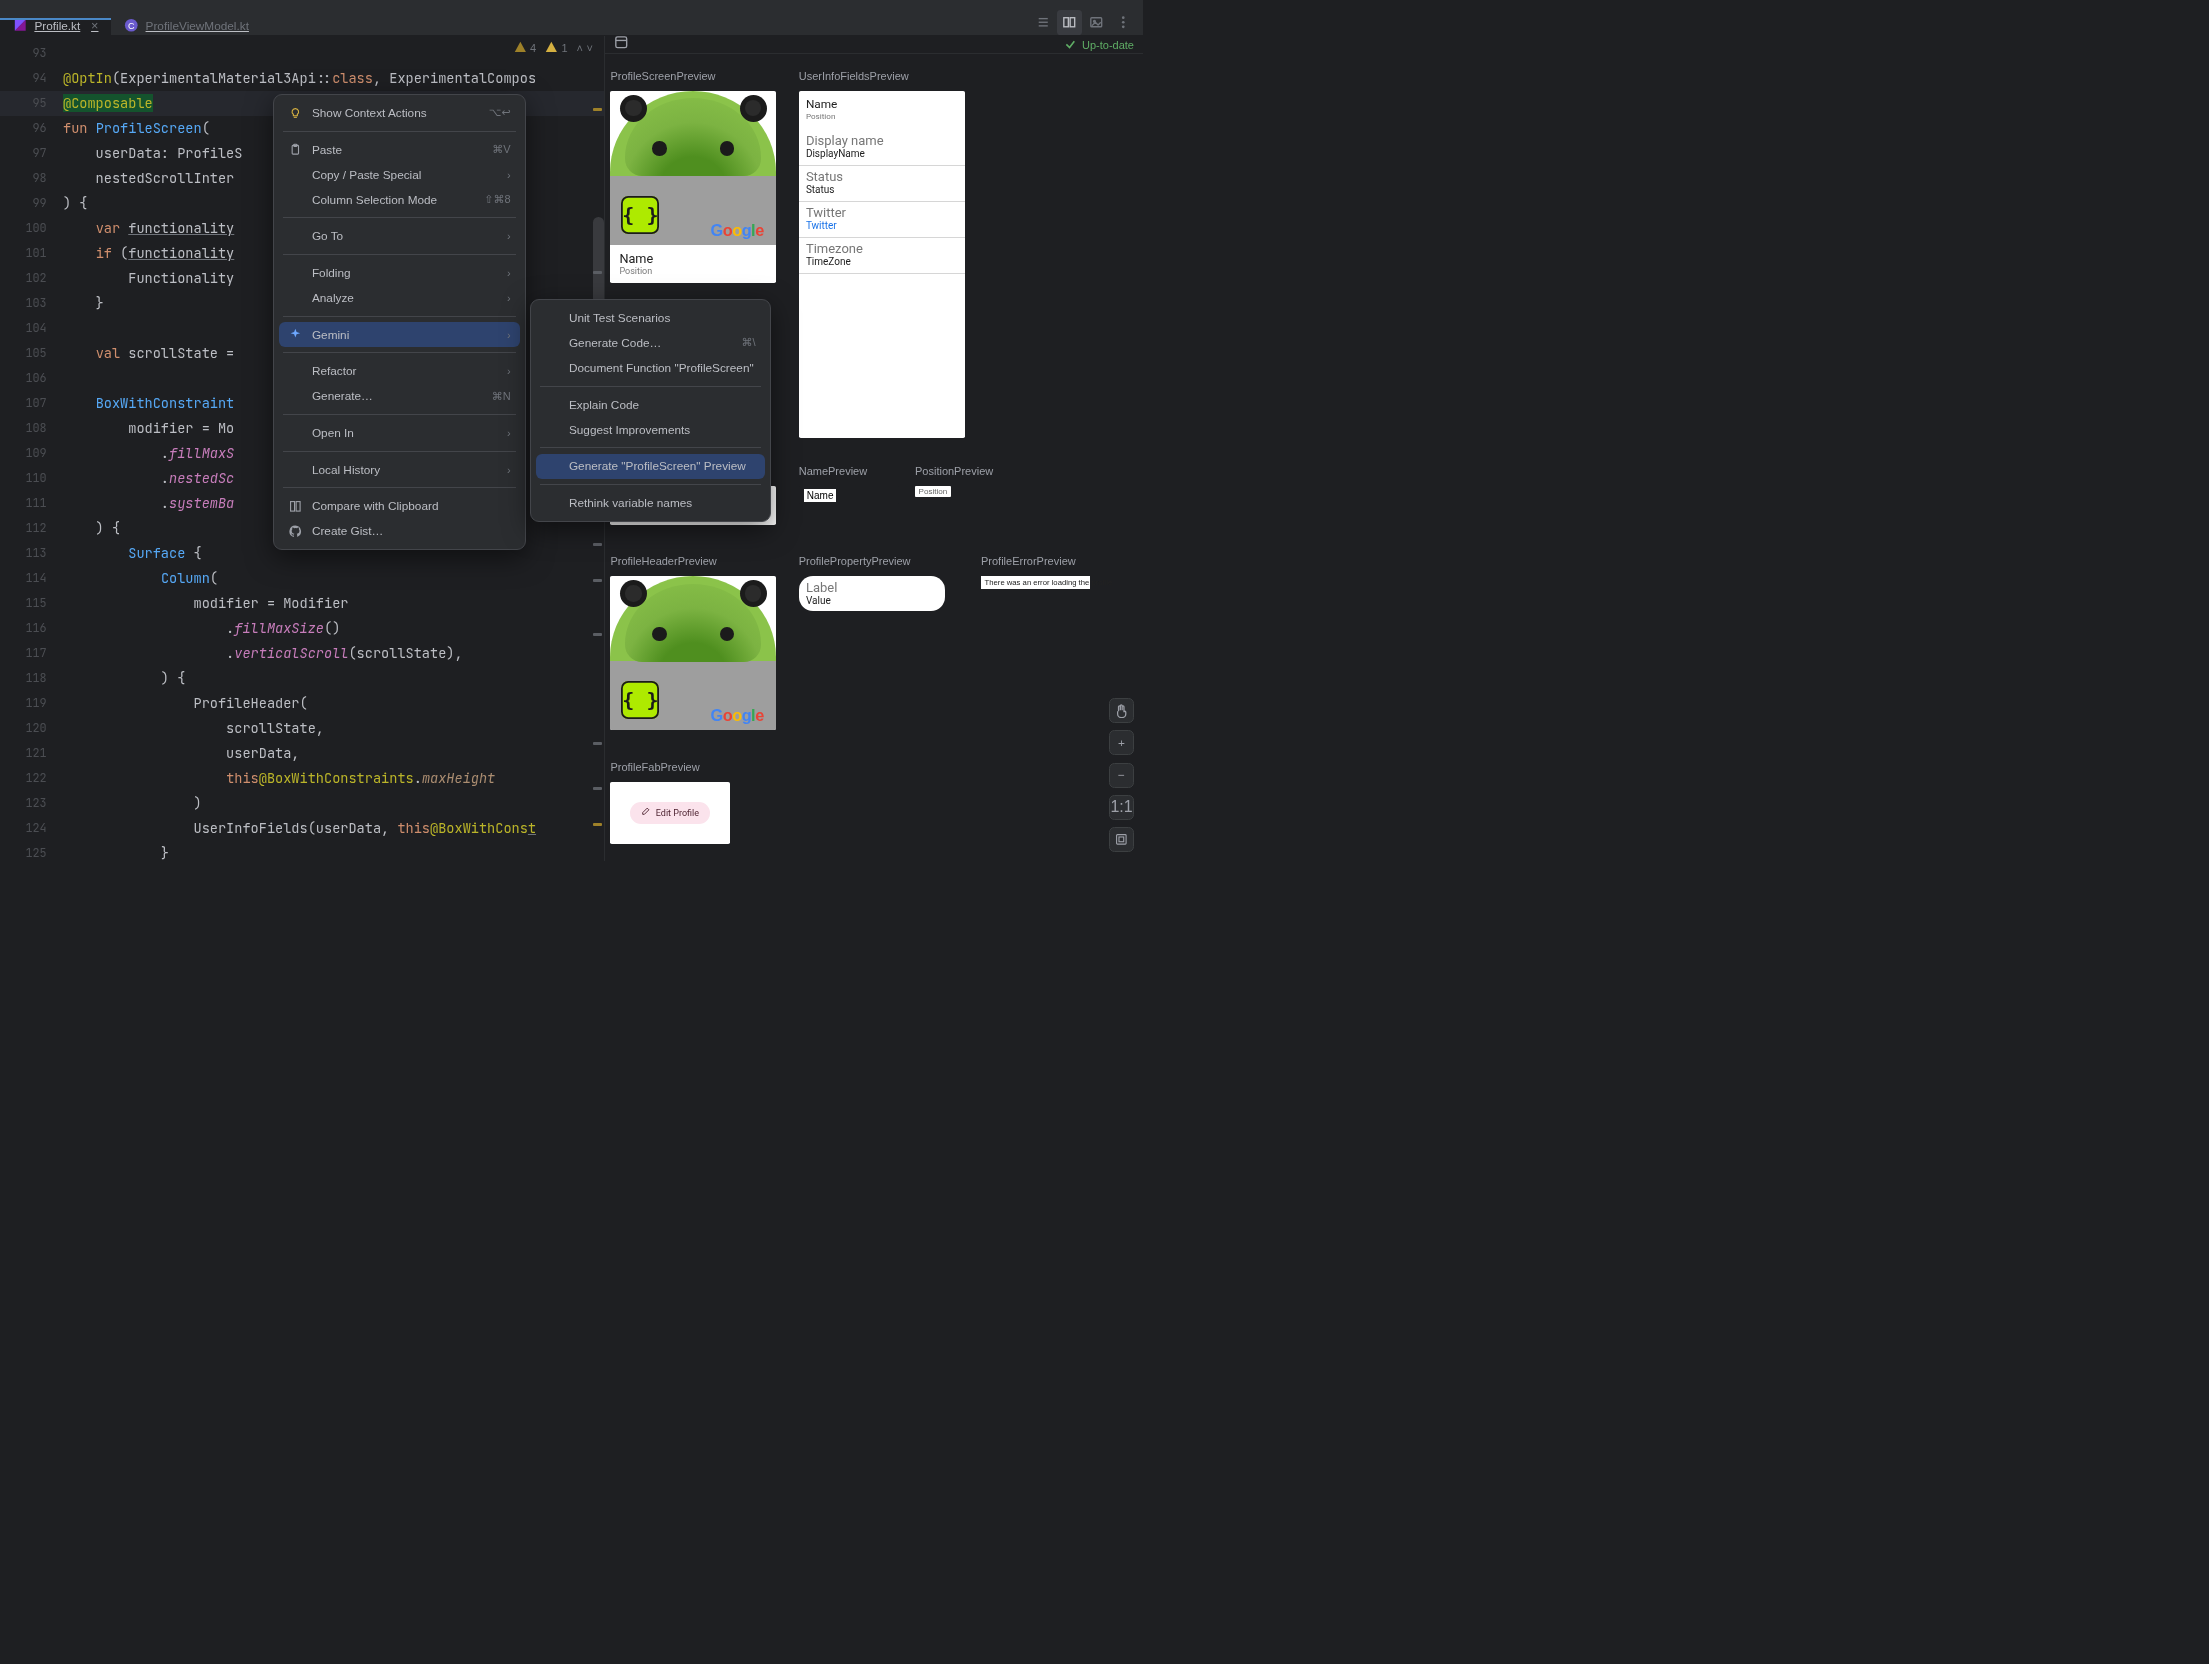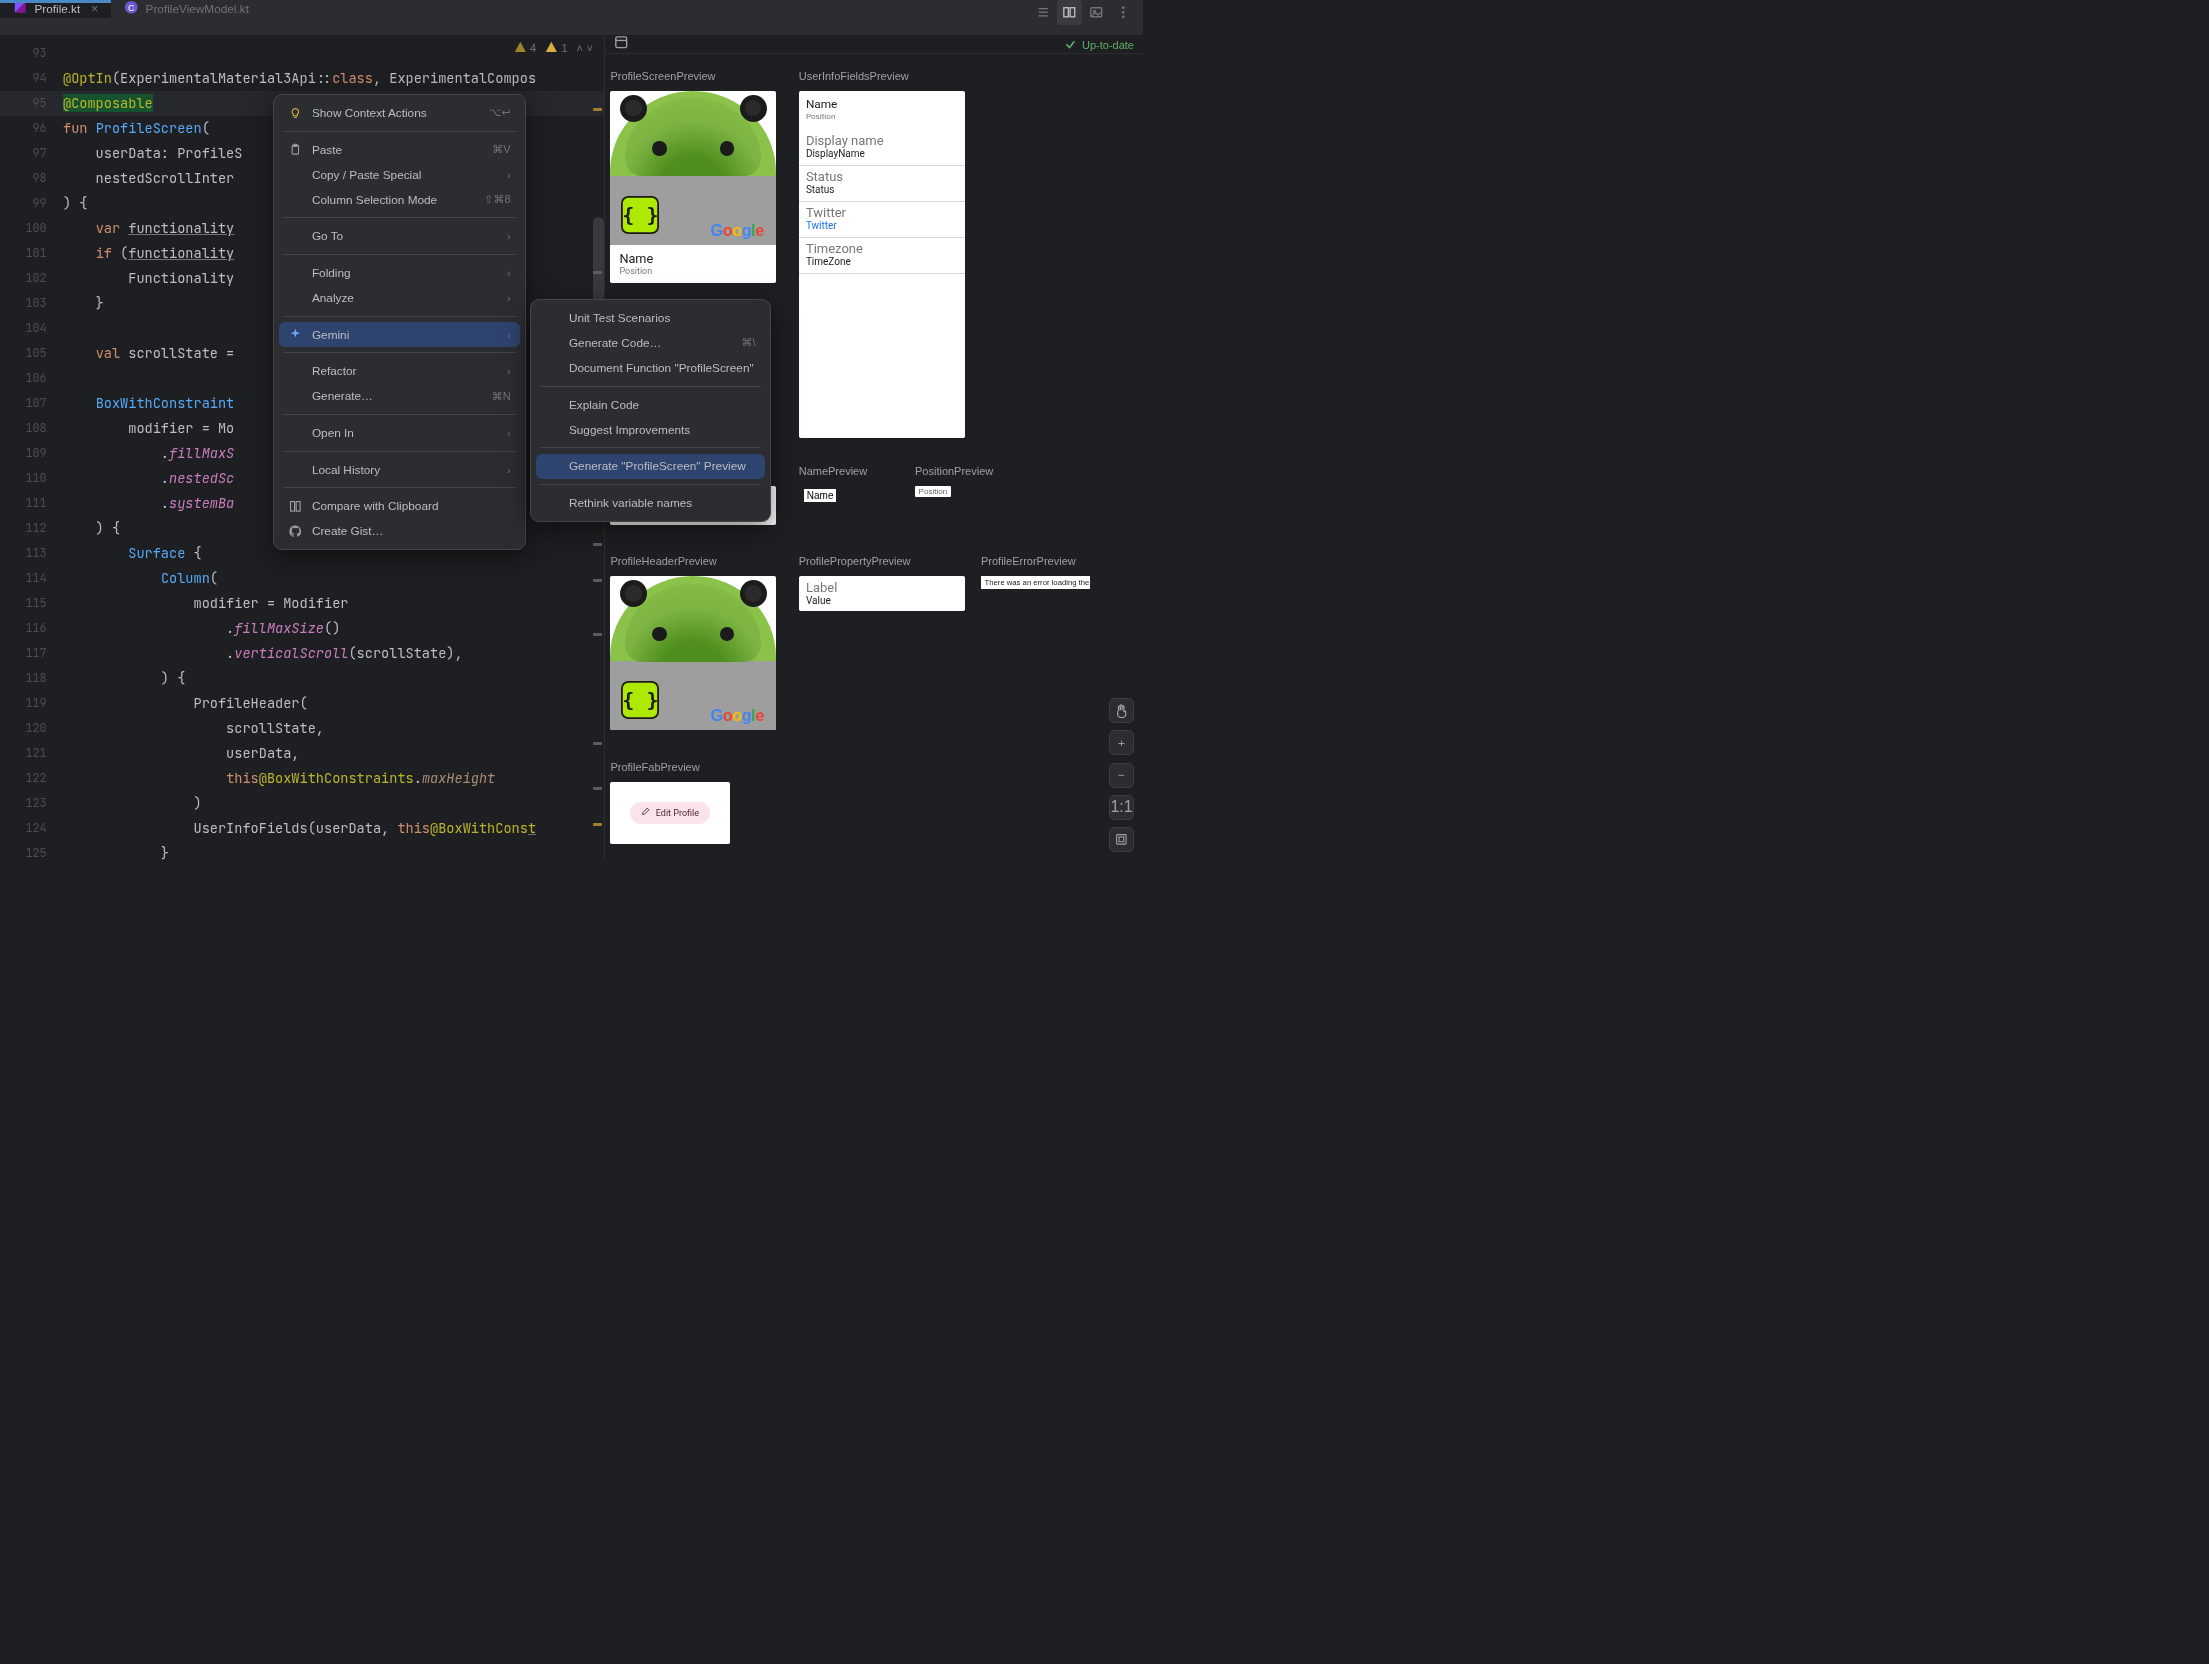--- a/index.html
+++ b/index.html
@@ -36,22 +36,23 @@
     font-family: "JetBrains Mono","Menlo","Consolas",monospace;
     font-size: 11.8px;
     overflow: hidden;
   }
   .root { display:flex; flex-direction:column; width:1143px; height:861px; position:relative; }
   
   .tabbar {
     height: 36px;
     background: var(--bg-tab-bar);
     display:flex;
-    align-items:flex-start;
+    align-items:flex-end;
     border-bottom: 0.9px solid #1e1f22;
+    text-decoration: underline;
   }
   .tab {
     display:flex; align-items:center; gap:7.2px;
     padding: 0 12.7px;
     color: var(--text-dim);
     cursor:pointer;
     position:relative;
     font-family: -apple-system, "Segoe UI", sans-serif;
     font-size: 11.8px;
   }
@@ -484,21 +485,21 @@
                   <div class="robot-eye l"></div>
                     <div class="robot-eye r"></div>
                 </div>
                 <div class="robot-braces">{ }</div>
                 <div class="robot-google"><span class="g-b">G</span><span class="g-r">o</span><span class="g-y">o</span><span class="g-b">g</span><span class="g-g">l</span><span class="g-r">e</span></div>
               </div>
             </div>
           </div>
           <div class="pv-col" style="width:166px;">
             <div class="pv-section-title">ProfilePropertyPreview</div>
-            <div class="pv-card" style="width:166px;">
+            <div class="pv-card" style="width:146px;border-radius:14px;">
               <div class="pv-field" style="border-bottom:none;">
                 <div class="lab">Label</div>
                 <div class="val">Value</div>
               </div>
             </div>
           </div>
           <div class="pv-col" style="width:109px;">
             <div class="pv-section-title">ProfileErrorPreview</div>
             <div class="pv-error-strip">There was an error loading the profile</div>
           </div>

